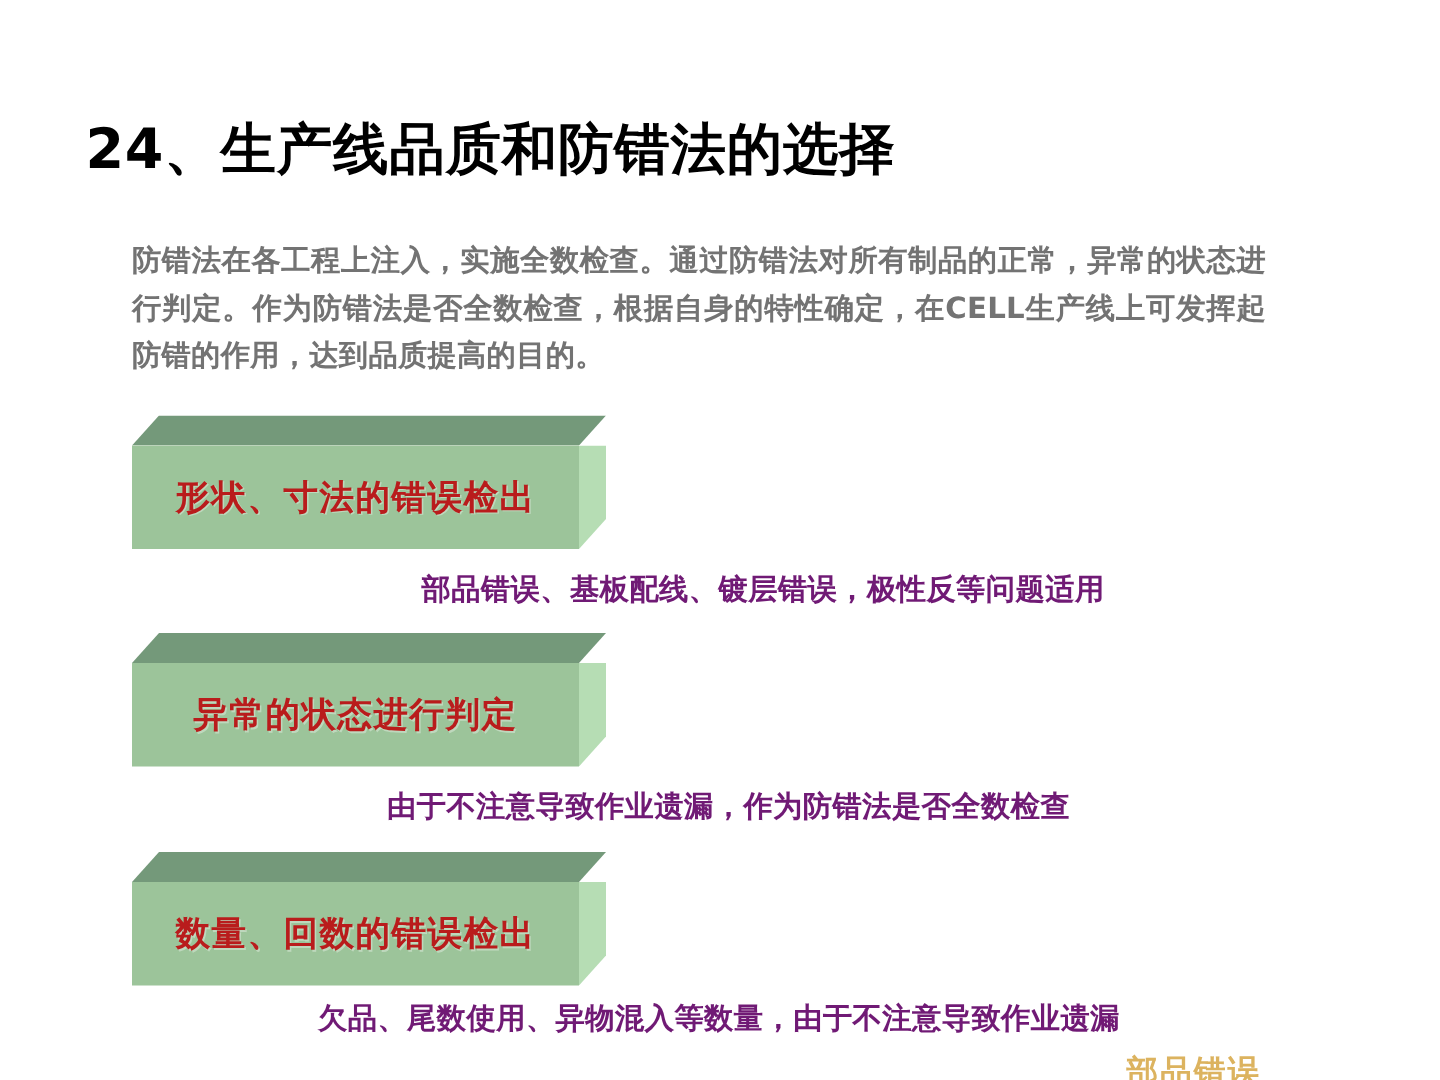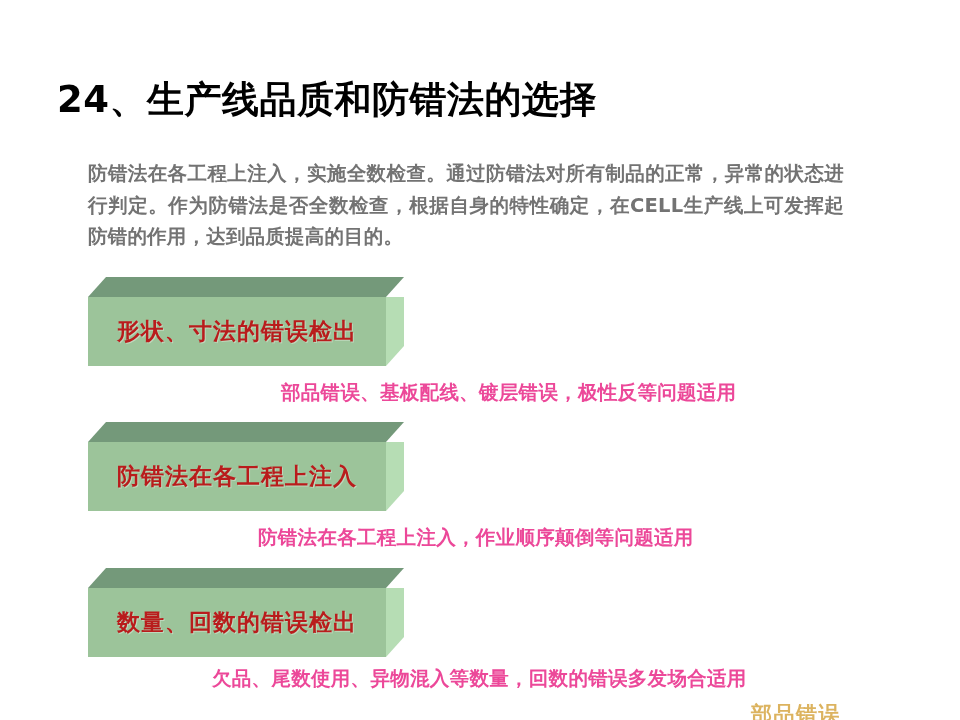--- a/index.html
+++ b/index.html
@@ -115,21 +115,21 @@
   
   #box-0 { left: 88px; top: 261px; }
   #box-1 { left: 88px; top: 406px; }
   #box-2 { left: 88px; top: 552px; border-radius: 29px; }
 
   
   .caption {
     position: absolute;
     font-size: 19.5px;
     font-weight: bold;
-    color: #ec4899;
+    color: #701a75;
     letter-spacing: 0.3px;
     white-space: nowrap;
     font-family: "DejaVu Sans", "Liberation Sans", sans-serif;
   }
   #caption-0 { left: 281px; top: 363px; }
   #caption-1 { left: 258px; top: 508px; }
   #caption-2 { left: 212px; top: 649px; }
 
   
   .watermark {
@@ -174,39 +174,39 @@
         <svg width="316" height="20" viewBox="0 0 316 20">
           <polygon points="18,0 316,0 298,20 0,20" fill="#74997a"></polygon>
         </svg>
       </div>
       <div class="side-face">
         <svg width="18" height="69" viewBox="0 0 18 69">
           <polygon points="18,0 18,49 0,69 0,0" fill="#b6ddb4"></polygon>
         </svg>
       </div>
       <div class="front-face"></div>
-      <div class="box-label">防错法在各工程上注入</div>
+      <div class="box-label">异常的状态进行判定</div>
     </div>
 
     <div class="box3d" id="box-2">
       <div class="top-face">
         <svg width="316" height="20" viewBox="0 0 316 20">
           <polygon points="18,0 316,0 298,20 0,20" fill="#74997a"></polygon>
         </svg>
       </div>
       <div class="side-face">
         <svg width="18" height="69" viewBox="0 0 18 69">
           <polygon points="18,0 18,49 0,69 0,0" fill="#b6ddb4"></polygon>
         </svg>
       </div>
       <div class="front-face"></div>
       <div class="box-label">数量、回数的错误检出</div>
     </div>
 
   </div>
 
   <div class="caption" id="caption-0">部品错误、基板配线、镀层错误，极性反等问题适用</div>
-  <div class="caption" id="caption-1">防错法在各工程上注入，作业顺序颠倒等问题适用</div>
-  <div class="caption" id="caption-2">欠品、尾数使用、异物混入等数量，回数的错误多发场合适用</div>
+  <div class="caption" id="caption-1">由于不注意导致作业遗漏，作为防错法是否全数检查</div>
+  <div class="caption" id="caption-2">欠品、尾数使用、异物混入等数量，由于不注意导致作业遗漏</div>
 
   <div class="watermark">部品错误</div>
 
 </div>
 
 </body></html>

